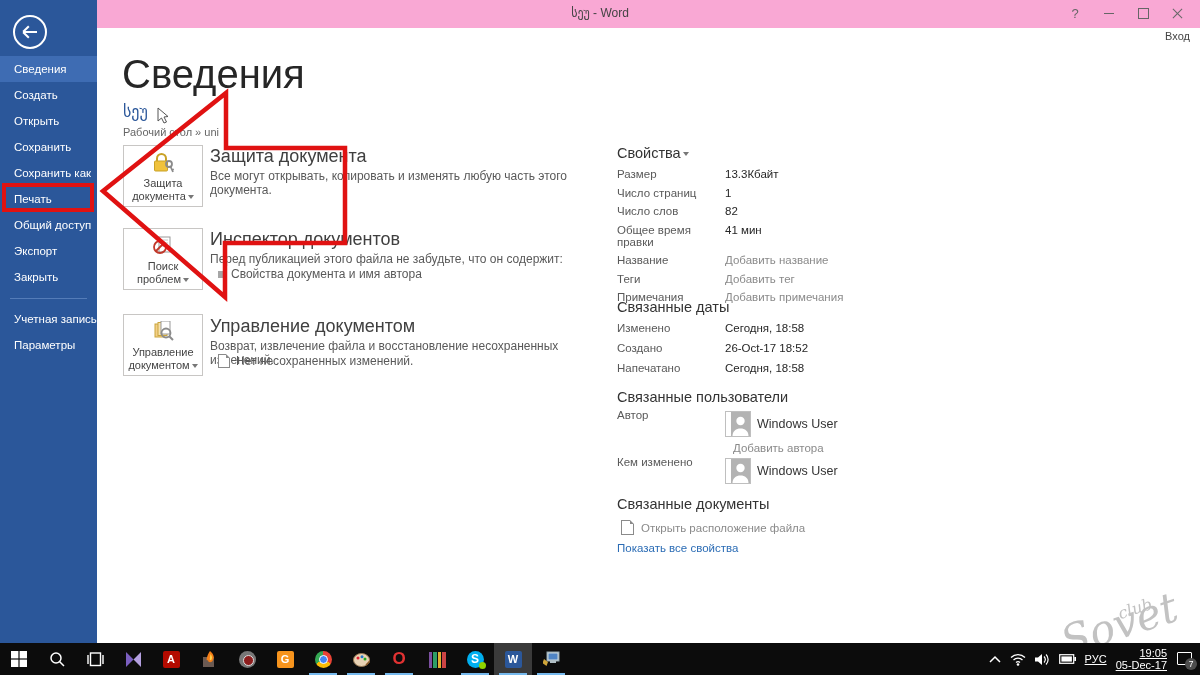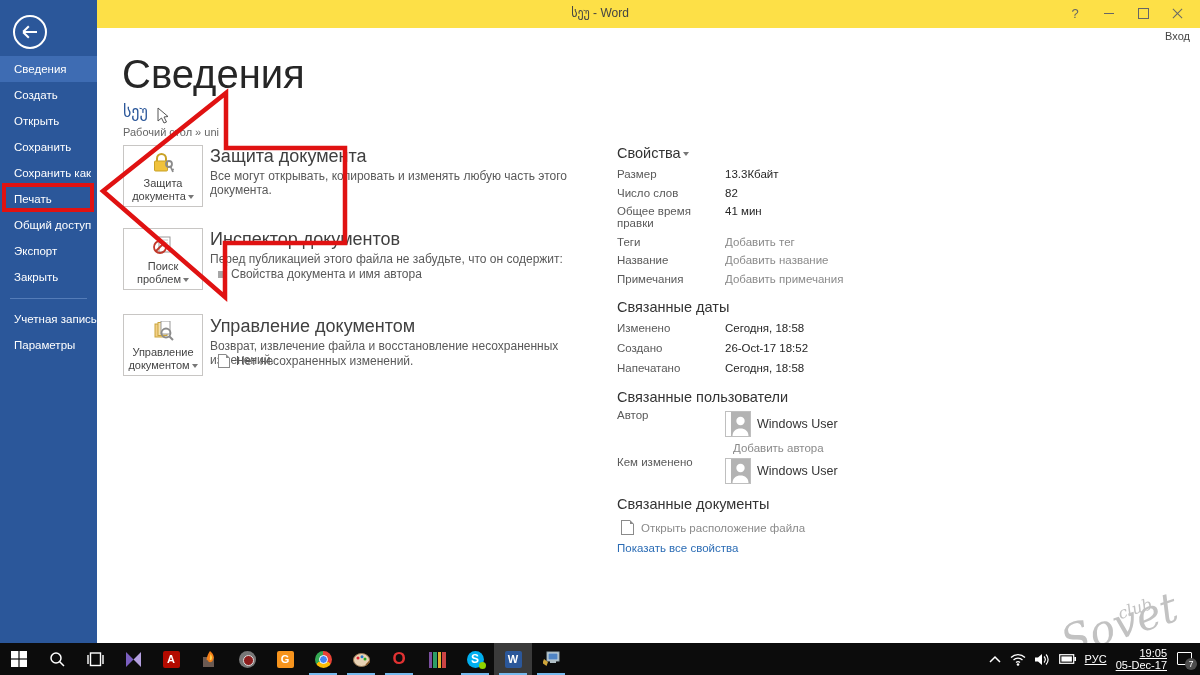--- a/index.html
+++ b/index.html
@@ -1,19 +1,19 @@
 <!DOCTYPE html>
 <html><head>
 <meta charset="utf-8">
 <style>
   html,body{margin:0;padding:0;background:#888;}
   .screen{position:relative;width:1200px;height:675px;background:#fff;overflow:hidden;
           font-family:"Liberation Sans","DejaVu Sans",sans-serif;-webkit-font-smoothing:antialiased;}
   
-  .titlebar{position:absolute;left:0;top:0;right:0;height:28px;background:#fde047;}
+  .titlebar{position:absolute;left:0;top:0;right:0;height:28px;background:#f9a8d4;}
   .win-title{position:absolute;left:50%;top:6px;transform:translateX(-50%);font-size:12px;color:#444;}
   .win-controls{position:absolute;right:6px;top:0;display:flex;}
   .win-btn{width:34px;height:26px;display:flex;align-items:center;justify-content:center;color:#666;font-size:13px;}
   .glyph-min{width:10px;border-top:1px solid #666;display:inline-block;}
   .glyph-restore{width:9px;height:9px;border:1px solid #666;display:inline-block;}
   .glyph-close{position:relative;width:11px;height:11px;display:inline-block;}
   .glyph-close:before,.glyph-close:after{content:"";position:absolute;left:-1px;top:5px;width:13px;border-top:1px solid #666;}
   .glyph-close:before{transform:rotate(45deg);} .glyph-close:after{transform:rotate(-45deg);}
   .sign-in{position:absolute;right:10px;top:30px;font-size:11px;color:#444;}
   
@@ -188,34 +188,38 @@
 
   <div class="rc-head" style="top:145px">
     <span>Свойства</span><span class="drop-tri"></span>
   </div>
   <div class="rc-rows" style="top:168px">
     <div class="rc-row">
         <span class="l">Размер</span>
         <span class="v">13.3Кбайт</span>
       </div>
     <div class="rc-row">
+        <span class="l">Число страниц</span>
+        <span class="v">1</span>
+      </div>
+    <div class="rc-row">
         <span class="l">Число слов</span>
         <span class="v">82</span>
       </div>
     <div class="rc-row">
         <span class="l">Общее время правки</span>
         <span class="v">41 мин</span>
       </div>
     <div class="rc-row">
+        <span class="l">Название</span>
+        <span class="v muted">Добавить название</span>
+      </div>
+    <div class="rc-row">
         <span class="l">Теги</span>
         <span class="v muted">Добавить тег</span>
-      </div>
-    <div class="rc-row">
-        <span class="l">Название</span>
-        <span class="v muted">Добавить название</span>
       </div>
     <div class="rc-row">
         <span class="l">Примечания</span>
         <span class="v muted">Добавить примечания</span>
       </div>
   </div>
 
   <div class="rc-head" style="top:299px">Связанные даты</div>
   <div class="rc-rows" style="top:322px">
     <div class="rc-row" style="margin-bottom:8px">

